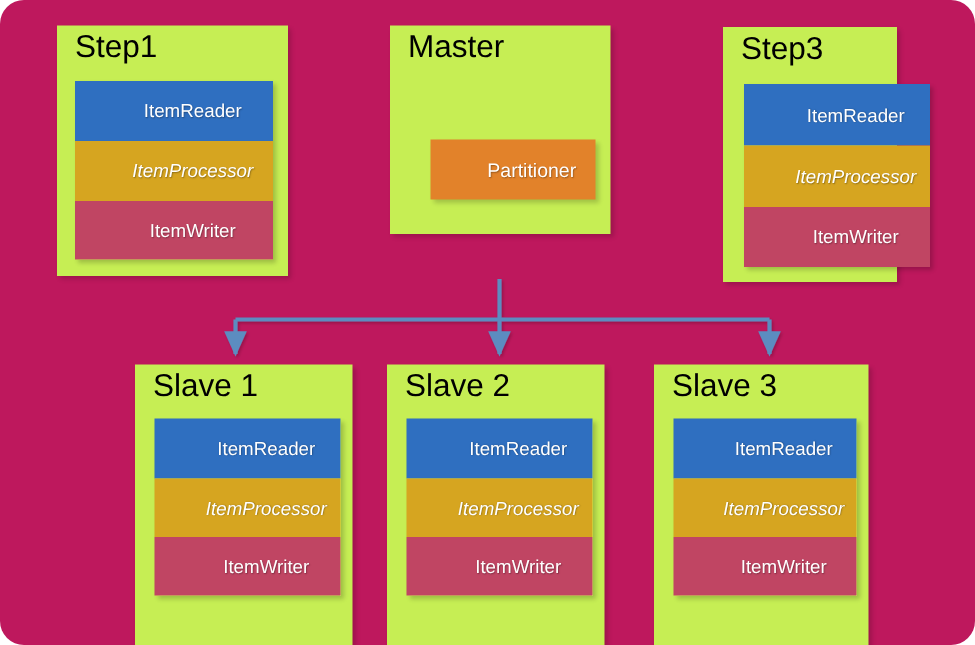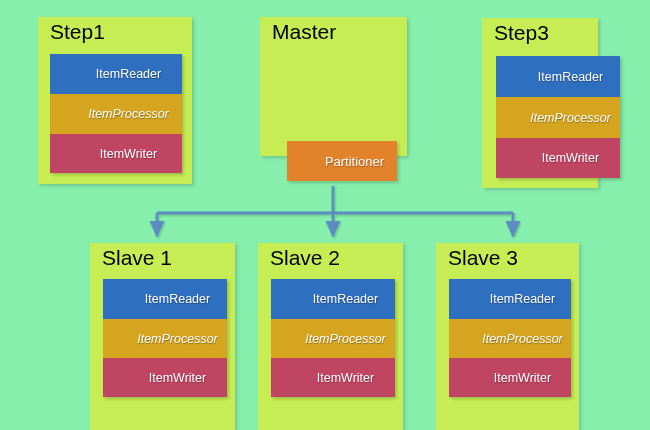--- a/index.html
+++ b/index.html
@@ -7,22 +7,23 @@
     padding: 0;
     background: #ffffff;
   }
   body {
     font-family: "Liberation Sans", sans-serif;
   }
   #canvas {
     position: relative;
     width: 650px;
     height: 430px;
-    background: #86efac;
+    background: #be185d;
     overflow: hidden;
+    border-radius: 16px;
   }
   .step-box {
     position: absolute;
     background: #c6ee54;
     box-shadow: 2px 2px 3px rgba(0,0,0,0.17);
     box-sizing: border-box;
   }
   .step-title {
     position: absolute;
     left: 12px;
@@ -101,21 +102,21 @@
     <div class="step-title">Step1</div>
     <div class="strip-stack" style="left:12px; top:37px; width:132px; height:119px;">
       <div class="strip reader" style="left:0; top:0; width:132px; height:40px;">ItemReader</div>
       <div class="strip processor" style="left:0; top:40px; width:132px; height:40px;">ItemProcessor</div>
       <div class="strip writer" style="left:0; top:80px; width:132px; height:39px;">ItemWriter</div>
     </div>
   </div>
 
   <div class="step-box" style="left:260px; top:17px; width:147px; height:139px;">
     <div class="step-title">Master</div>
-    <div class="strip partitioner" style="left:27px; top:76px; width:110px; height:40px;margin-top:48px;">Partitioner</div>
+    <div class="strip partitioner" style="left:27px; top:76px; width:110px; height:40px;">Partitioner</div>
   </div>
 
   <div class="step-box" style="left:482px; top:18px; width:116px; height:170px;">
     <div class="step-title">Step3</div>
     <div class="strip-stack" style="left:14px; top:38px; width:124px; height:122px;">
       <div class="strip reader" style="left:0; top:0; width:124px; height:41px;">ItemReader</div>
       <div class="strip processor" style="left:0; top:41px; width:124px; height:41px;">ItemProcessor</div>
       <div class="strip writer" style="left:0; top:82px; width:124px; height:40px;">ItemWriter</div>
     </div>
   </div>

